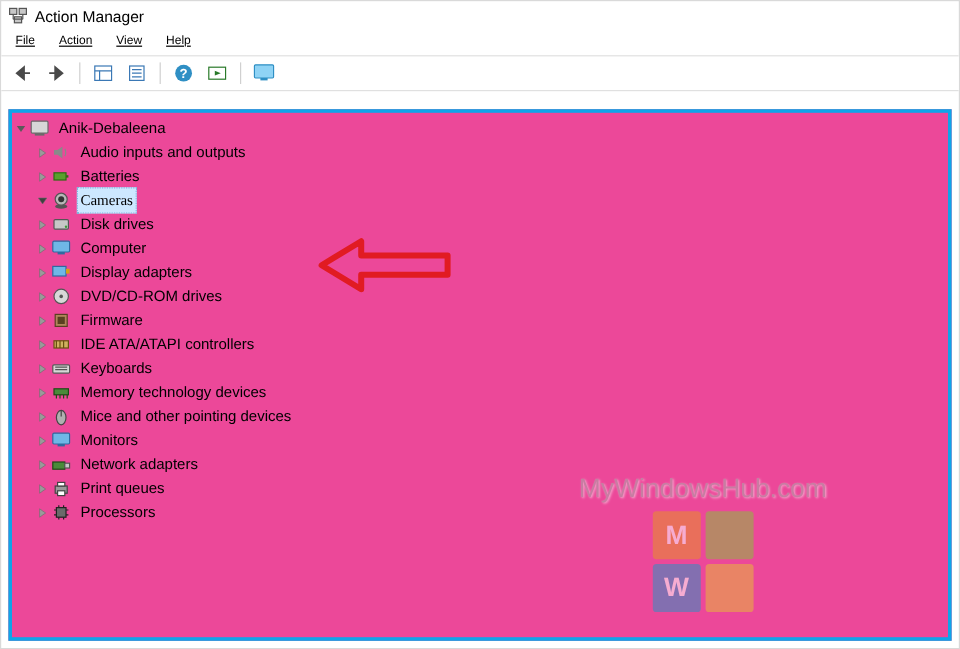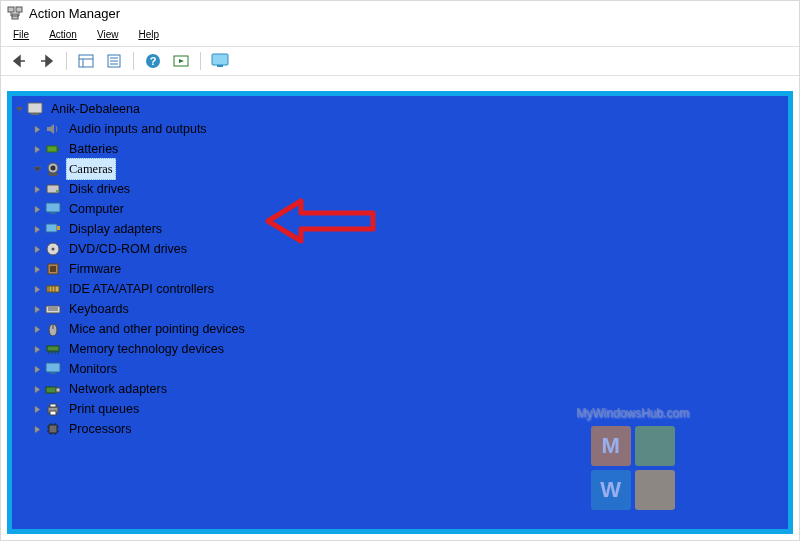--- a/index.html
+++ b/index.html
@@ -56,23 +56,23 @@
     height: 18px;
     background: #d0d0d0;
     margin: 0 3px;
   }
   .tree-pane {
     position: absolute;
     top: 90px;
     left: 6px;
     right: 6px;
     bottom: 6px;
-    border: 5px solid #0ea5e9;
+    border: 3px solid #0ea5e9;
     overflow: hidden;
-    background: #1d4ed8;
+    background: #ec4899;
     padding: 3px 0;
   }
   .tree-row {
     display: flex;
     align-items: center;
     height: 20px;
     line-height: 20px;
     white-space: nowrap;
     padding-right: 6px;
   }
@@ -108,21 +108,21 @@
   .watermark {
     position: absolute;
     right: 110px;
     bottom: 30px;
     text-align: center;
     opacity: 0.55;
     pointer-events: none;
     font-family: "Segoe UI", sans-serif;
   }
   .watermark .wm-text {
-    font-size: 12px;
+    font-size: 22px;
     color: #aaa;
     text-shadow: 1px 1px 2px #fff;
     white-space: nowrap;
   }
   .wm-tiles {
     width: 84px;
     height: 84px;
     display: grid;
     grid-template-columns: 1fr 1fr;
     grid-template-rows: 1fr 1fr;
@@ -393,43 +393,43 @@
       </div>
       <div class="tree-row">
         <span class="indent"></span>
         <span class="twisty ">
           <svg width="9" height="9">
             <path d="M2 1 L7 4.5 L2 8 Z" fill="#9a9a9a" stroke="#6a6a6a" stroke-width="0.5"></path>
           </svg>
         </span>
         <span class="node-icon">
           <svg width="16" height="16">
-            <ellipse cx="8" cy="9" rx="4" ry="6" fill="#b0b0b0" stroke="#444"></ellipse>
-            <line x1="8" y1="3" x2="8" y2="8" stroke="#444"></line>
-          </svg>
-        </span>
-        <span class="node-label">Mice and other pointing devices</span>
-      </div>
-      <div class="tree-row">
-        <span class="indent"></span>
-        <span class="twisty ">
-          <svg width="9" height="9">
-            <path d="M2 1 L7 4.5 L2 8 Z" fill="#9a9a9a" stroke="#6a6a6a" stroke-width="0.5"></path>
-          </svg>
-        </span>
-        <span class="node-icon">
-          <svg width="16" height="16">
             <rect x="2" y="5" width="12" height="5" fill="#4a8a3a" stroke="#1e4a16"></rect>
             <line x1="4" y1="10" x2="4" y2="13" stroke="#1e4a16"></line>
             <line x1="7" y1="10" x2="7" y2="13" stroke="#1e4a16"></line>
             <line x1="10" y1="10" x2="10" y2="13" stroke="#1e4a16"></line>
             <line x1="13" y1="10" x2="13" y2="13" stroke="#1e4a16"></line>
           </svg>
         </span>
         <span class="node-label">Memory technology devices</span>
+      </div>
+      <div class="tree-row">
+        <span class="indent"></span>
+        <span class="twisty ">
+          <svg width="9" height="9">
+            <path d="M2 1 L7 4.5 L2 8 Z" fill="#9a9a9a" stroke="#6a6a6a" stroke-width="0.5"></path>
+          </svg>
+        </span>
+        <span class="node-icon">
+          <svg width="16" height="16">
+            <ellipse cx="8" cy="9" rx="4" ry="6" fill="#b0b0b0" stroke="#444"></ellipse>
+            <line x1="8" y1="3" x2="8" y2="8" stroke="#444"></line>
+          </svg>
+        </span>
+        <span class="node-label">Mice and other pointing devices</span>
       </div>
       <div class="tree-row">
         <span class="indent"></span>
         <span class="twisty ">
           <svg width="9" height="9">
             <path d="M2 1 L7 4.5 L2 8 Z" fill="#9a9a9a" stroke="#6a6a6a" stroke-width="0.5"></path>
           </svg>
         </span>
         <span class="node-icon">
           <svg width="16" height="16">

